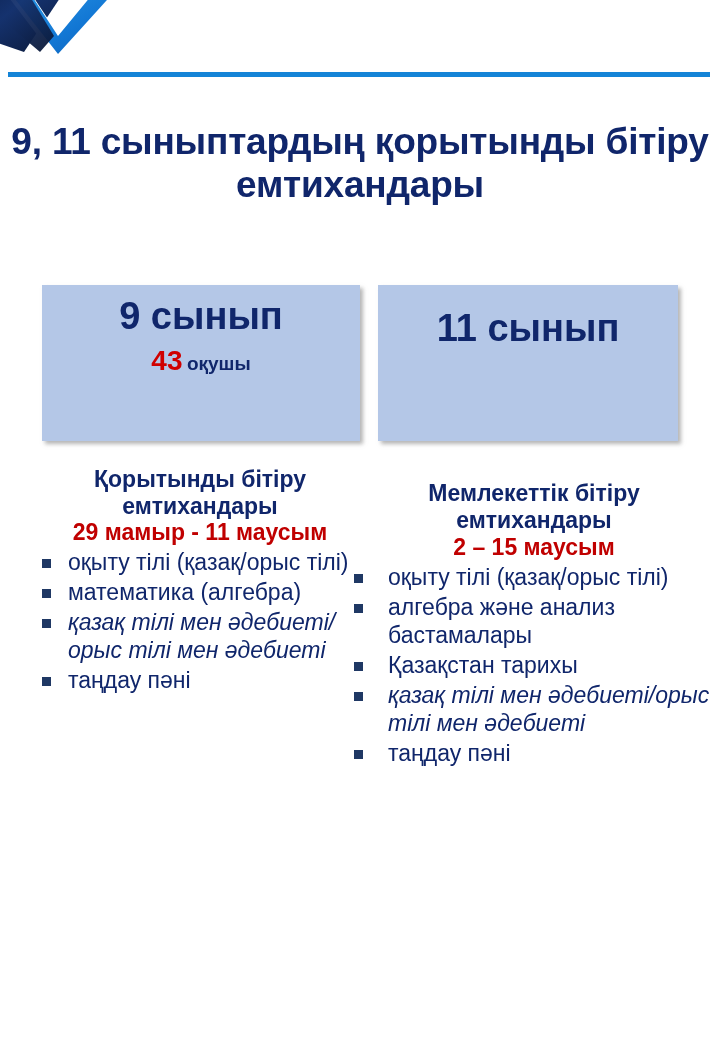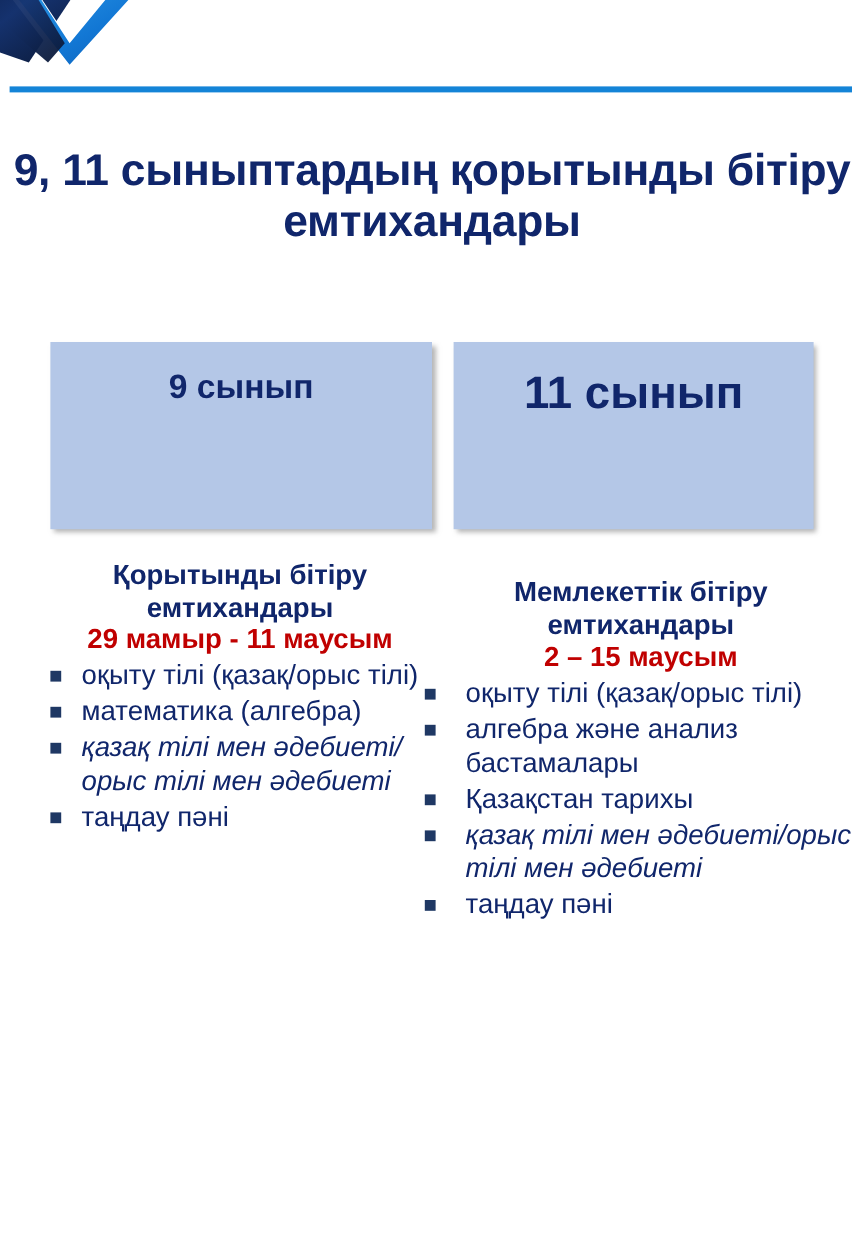--- a/index.html
+++ b/index.html
@@ -36,21 +36,21 @@
     position:absolute;
     background:#B4C7E7;
     box-shadow:3px 3px 4px rgba(120,120,120,.55);
     text-align:center;
   }
   .box-left{left:42px;top:285px;width:318px;height:156px;}
   .box-right{left:378px;top:285px;width:300px;height:156px;}
   .box .grade{
     color:#10266B;font-weight:bold;line-height:1;
   }
-  .box-left .grade{font-size:28px;padding-top:24px;}
+  .box-left .grade{font-size:38px;padding-top:12px;}
   .box-right .grade{font-size:38px;padding-top:24px;}
   .box .countline{margin-top:12px;line-height:1;}
   .box .count{color:#D00000;font-weight:bold;font-size:28px;}
   .box .pupils{color:#10266B;font-weight:bold;font-size:19px;}
 
   
   .col{position:absolute;color:#10266B;}
   .col-left{left:24px;top:466px;width:352px;}
   .col-right{left:348px;top:480px;width:372px;}
 
@@ -111,20 +111,24 @@
       <polygon points="-10,-20 20,-20 54,36 40,52 -28,-6" fill="url(#gdark)" opacity="0.95"></polygon>
     </svg>
   </div>
 
   <div class="rule"></div>
 
   <div class="title">9, 11 сыныптардың қорытынды бітіру емтихандары</div>
 
   <div class="box box-left">
     <div class="grade">9 сынып</div>
+    <div class="countline">
+      <span class="count">43</span>
+      <span class="pupils">оқушы</span>
+    </div>
   </div>
 
   <div class="box box-right">
     <div class="grade">11 сынып</div>
   </div>
 
   <div class="col col-left">
     <div class="hdr">Қорытынды бітіру емтихандары</div>
     <div class="dates">29 мамыр - 11 маусым</div>
     <ul class="blist">

